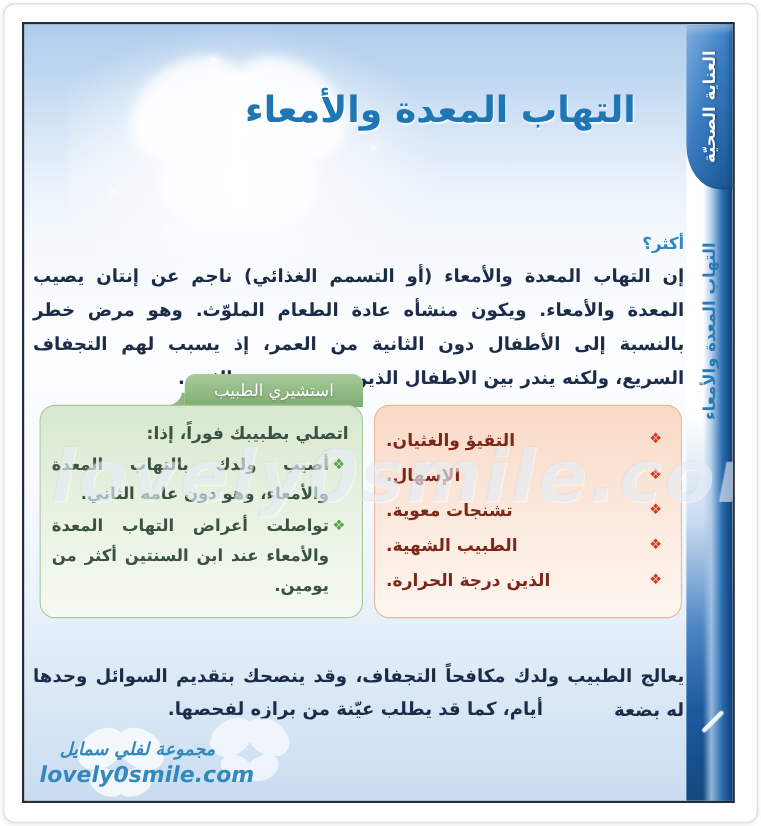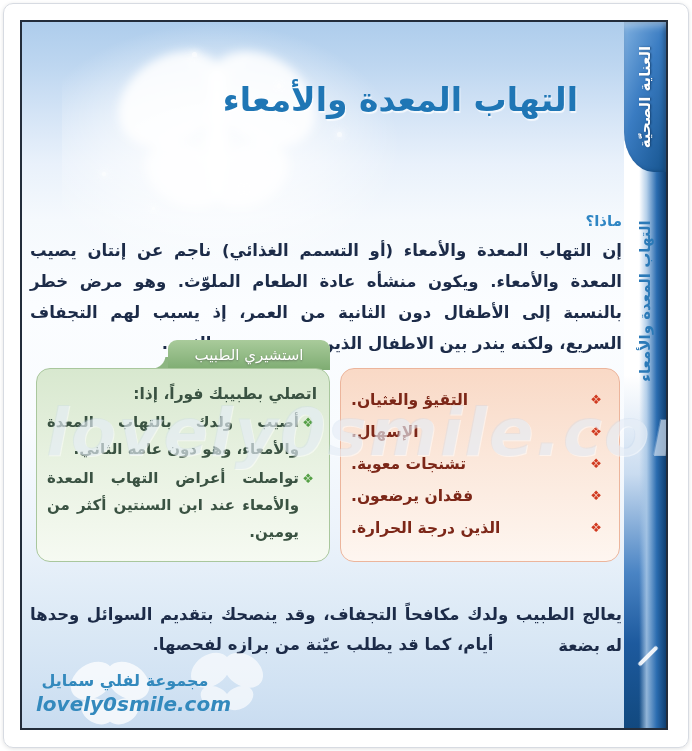--- a/index.html
+++ b/index.html
@@ -115,21 +115,21 @@
   .box-red .t{color:#7c2718;font-size:15.5px;line-height:30px;text-align:left;}
   
   .watermark{
     position:absolute;left:24px;top:372px;z-index:3;pointer-events:none;
     font-size:66px;font-style:italic;font-weight:bold;letter-spacing:2px;
     color:rgba(198,216,234,0.30);text-shadow:1px 1px 0 rgba(255,255,255,.5);
     white-space:nowrap;
   }
   
   .footer{position:absolute;left:14px;top:648px;width:178px;text-align:center;z-index:4;}
-  .footer-group{direction:rtl;font-size:16px;font-weight:bold;color:#3389bd;line-height:22px;}
+  .footer-group{direction:rtl;font-size:16px;font-weight:bold;color:#3389bd;line-height:22px;font-style:italic;}
   .footer-site{font-size:20px;font-weight:bold;font-style:italic;color:#3389bd;line-height:24px;}
   .butterfly-ftr{position:absolute;z-index:1;pointer-events:none;}
 </style>
 </head>
 <body>
 
 <div class="page">
   <div class="card-edge"></div>
 
   <div class="content">
@@ -161,21 +161,21 @@
       <div class="sidebar-tab"></div>
       <div class="vt vt-cat">العناية الصحيّة</div>
       <div class="vt vt-topic">التهاب المعدة والأمعاء</div>
       <div class="sidebar-slash"></div>
     </div>
 
     <div class="main">
 
       <div class="header-title">التهاب المعدة والأمعاء</div>
 
-      <div class="sec-head h-what">ماذا؟</div>
+      <div class="sec-head h-what">أكثر؟</div>
       <div class="body-text t-what">إن التهاب المعدة والأمعاء (أو التسمم الغذائي) ناجم عن إنتان يصيب المعدة والأمعاء. ويكون منشأه عادة الطعام الملوّث. وهو مرض خطر بالنسبة إلى الأطفال دون الثانية من العمر، إذ يسبب لهم التجفاف السريع، ولكنه يندر بين الاطفال الذين يرضعون من الثدي.</div>
 
       <div class="tab tab-green">استشيري الطبيب</div>
       <div class="box box-green">
         <div class="box-intro">اتصلي بطبيبك فوراً، إذا:</div>
         <div class="li">
           <span class="bullet">❖</span>
           <span class="t">أصيب ولدك بالتهاب المعدة والأمعاء، وهو دون عامه الثاني.</span>
         </div>
         <div class="li">
@@ -192,21 +192,21 @@
         <div class="li">
           <span class="bullet">❖</span>
           <span class="t">الإسهال.</span>
         </div>
         <div class="li">
           <span class="bullet">❖</span>
           <span class="t">تشنجات معوية.</span>
         </div>
         <div class="li">
           <span class="bullet">❖</span>
-          <span class="t">فقدان يرضعون.</span>
+          <span class="t">الطبيب الشهية.</span>
         </div>
         <div class="li">
           <span class="bullet">❖</span>
           <span class="t">الذين درجة الحرارة.</span>
         </div>
       </div>
 
       <div class="body-text t-doctor1">يعالج الطبيب ولدك مكافحاً التجفاف، وقد ينصحك بتقديم السوائل وحدها له بضعة</div>
       <div class="body-text t-doctor2">أيام، كما قد يطلب عيّنة من برازه لفحصها.</div>
 

